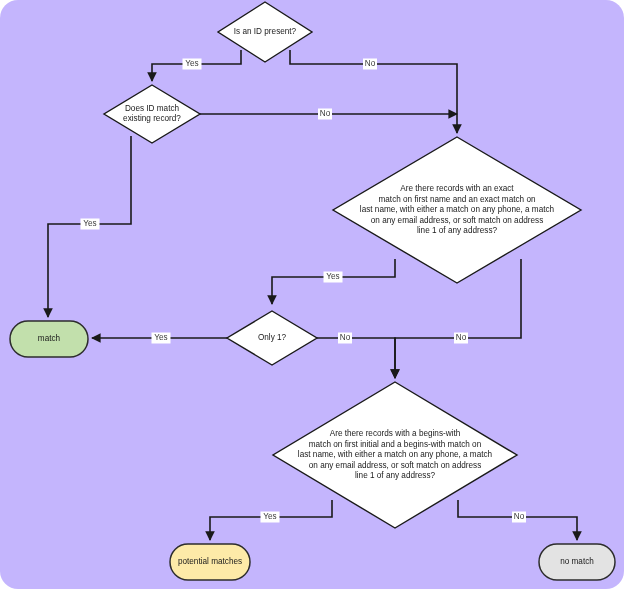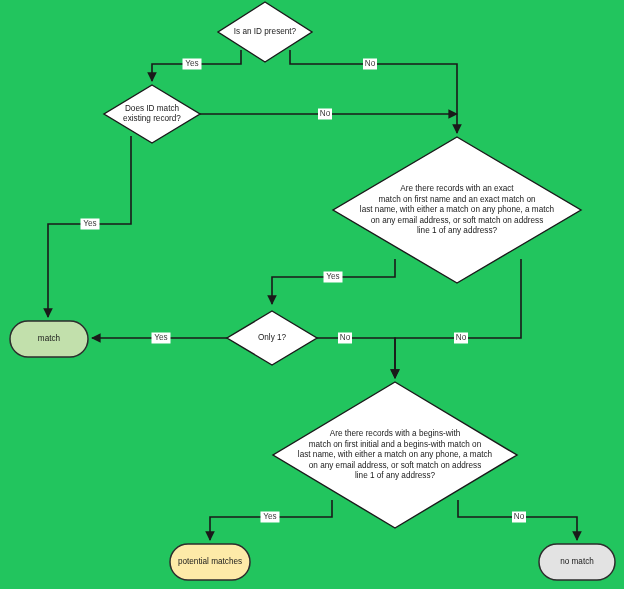--- a/index.html
+++ b/index.html
@@ -4,23 +4,24 @@
 <style>
   html, body {
     margin: 0;
     padding: 0;
     background: #ffffff;
   }
   #canvas-wrap {
     position: relative;
     width: 624px;
     height: 589px;
-    background: #22c55e;
+    background: #c4b5fd;
     overflow: hidden;
     font-family: "Liberation Sans", sans-serif;
+    border-radius: 18px;
   }
   svg#flow {
     display: block;
     width: 624px;
     height: 589px;
   }
   .diamond {
     fill: #ffffff;
     stroke: #1a1a1a;
     stroke-width: 1.4;

